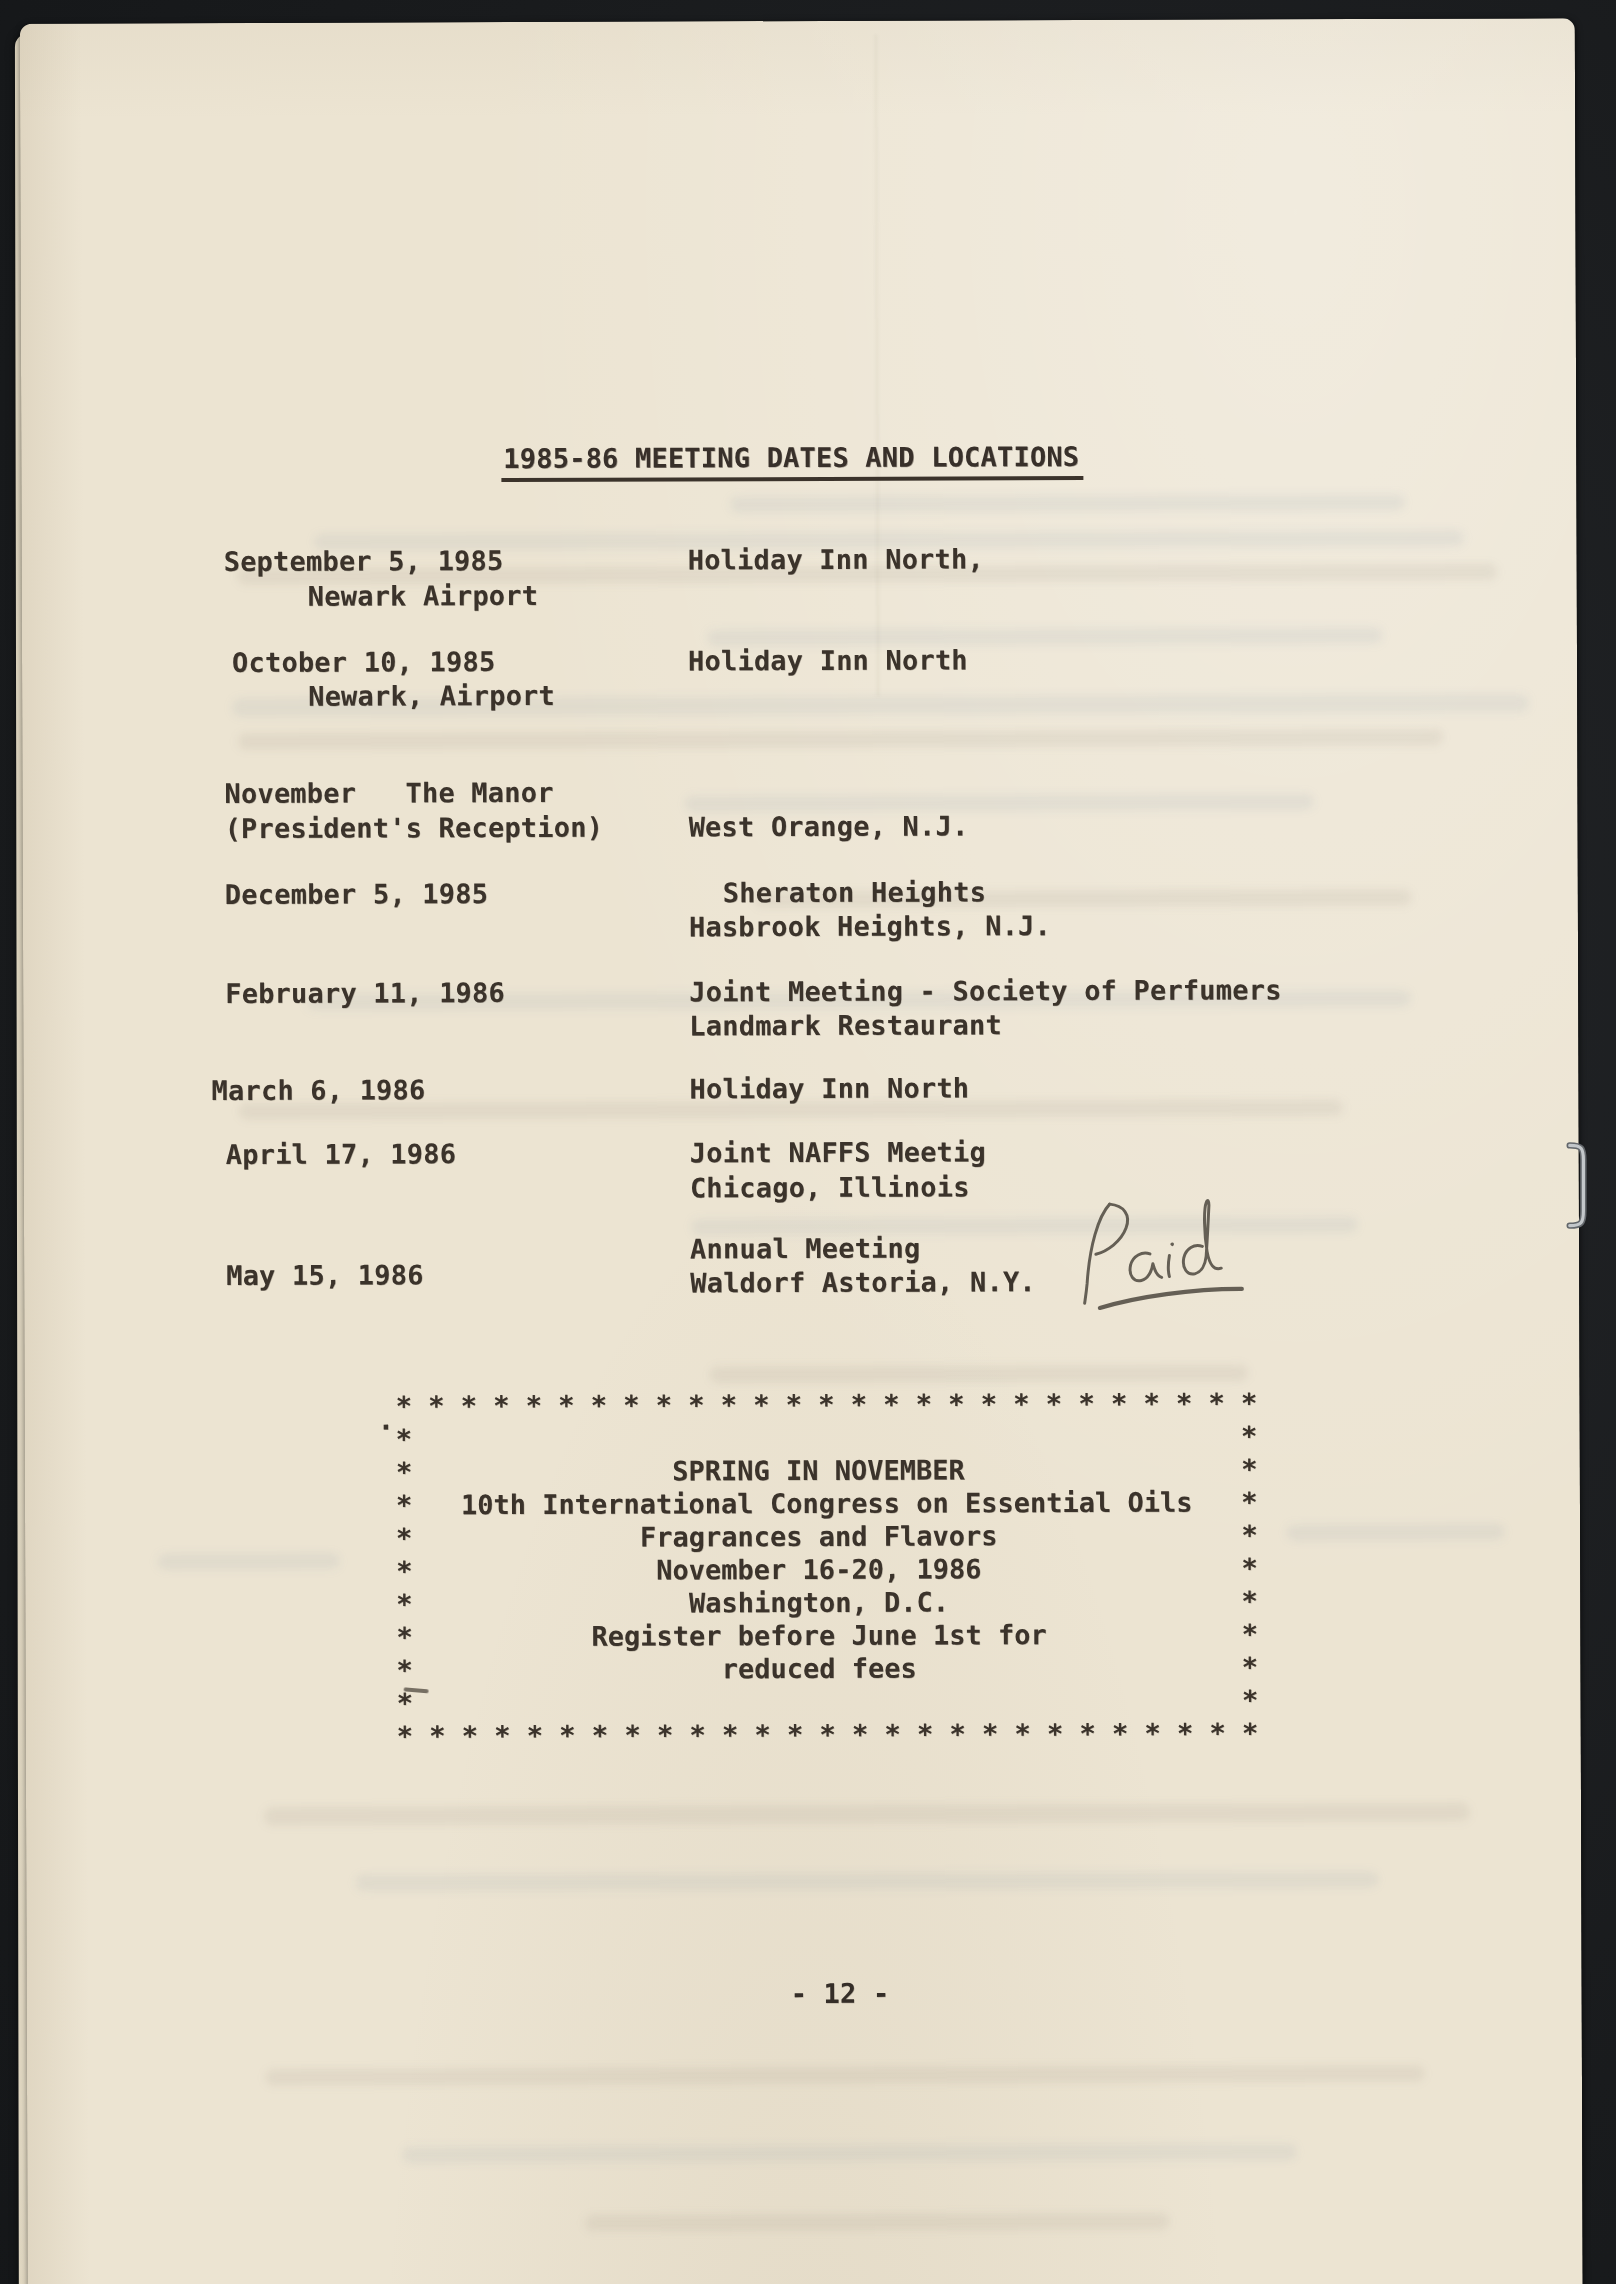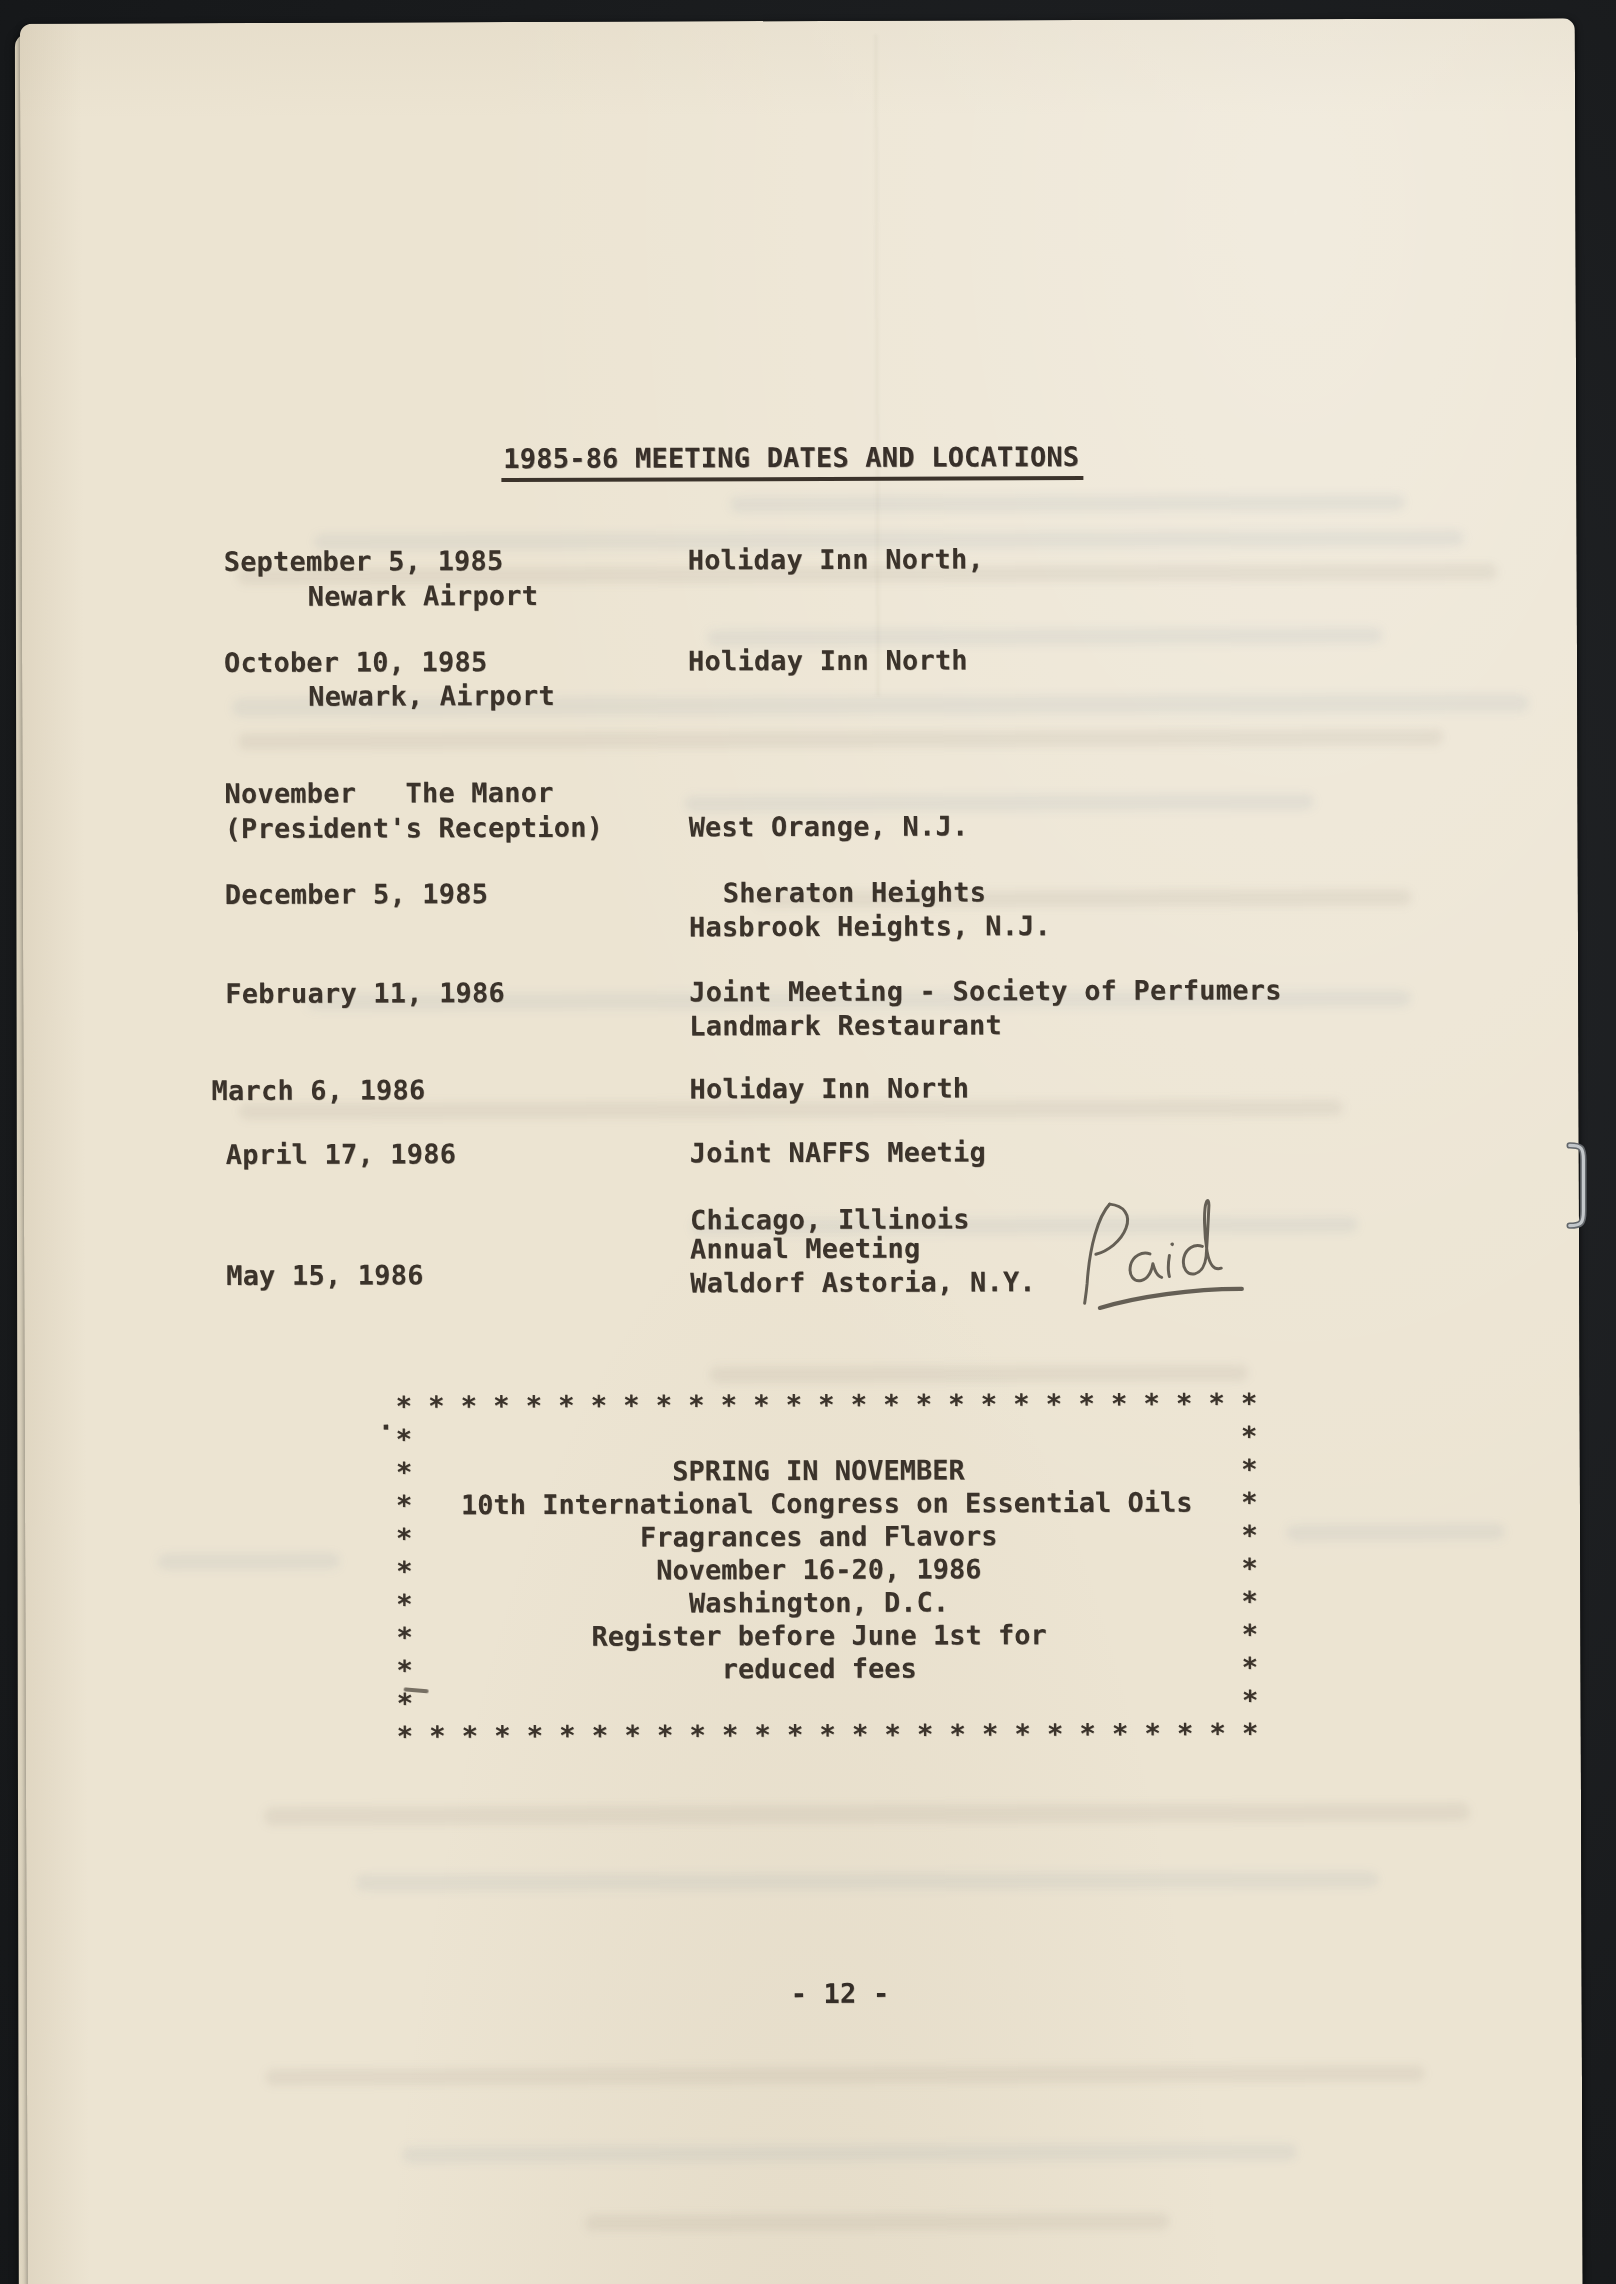--- a/index.html
+++ b/index.html
@@ -131,21 +131,21 @@
 
     <span class="tw doc-title" style="left:482px; top:423px;">1985-86 MEETING DATES AND LOCATIONS</span>
 
     <div>
       <span class="tw" style="left:202px;  top:525px;">September 5, 1985</span>
       <span class="tw" style="left:286px;  top:560px;">Newark Airport</span>
       <span class="tw" style="left:666px; top:525px;">Holiday Inn North,</span>
     </div>
 
     <div>
-      <span class="tw" style="left:202px;  top:626px;">October 10, 1985</span>
+      <span class="tw" style="left:210px;  top:626px;">October 10, 1985</span>
       <span class="tw" style="left:286px;  top:660px;">Newark, Airport</span>
       <span class="tw" style="left:666px; top:626px;">Holiday Inn North</span>
     </div>
 
     <div>
       <span class="tw" style="left:202px;  top:757px;">November   The Manor</span>
       <span class="tw" style="left:202px;  top:792px;">(President's Reception)</span>
       <span class="tw" style="left:666px; top:792px;">West Orange, N.J.</span>
     </div>
 
@@ -162,21 +162,21 @@
     </div>
 
     <div>
       <span class="tw" style="left:188px;  top:1054px;">March 6, 1986</span>
       <span class="tw" style="left:666px; top:1054px;">Holiday Inn North</span>
     </div>
 
     <div>
       <span class="tw" style="left:202px;  top:1118px;">April 17, 1986</span>
       <span class="tw" style="left:666px; top:1118px;">Joint NAFFS Meetig</span>
-      <span class="tw" style="left:666px; top:1153px;margin-top:32px;">Chicago, Illinois</span>
+      <span class="tw" style="left:666px; top:1153px;">Chicago, Illinois</span>
     </div>
 
     <div>
       <span class="tw" style="left:202px;  top:1239px;">May 15, 1986</span>
       <span class="tw" style="left:666px; top:1214px;">Annual Meeting</span>
       <span class="tw" style="left:666px; top:1248px;">Waldorf Astoria, N.Y.</span>
     </div>
 
     <svg class="paid-note" width="201" height="146" viewBox="0 0 440 320">
       <g transform="rotate(-6 220 160)" fill="none" stroke="#59544a" stroke-width="6.5" stroke-linecap="round" stroke-linejoin="round" opacity="0.92">

